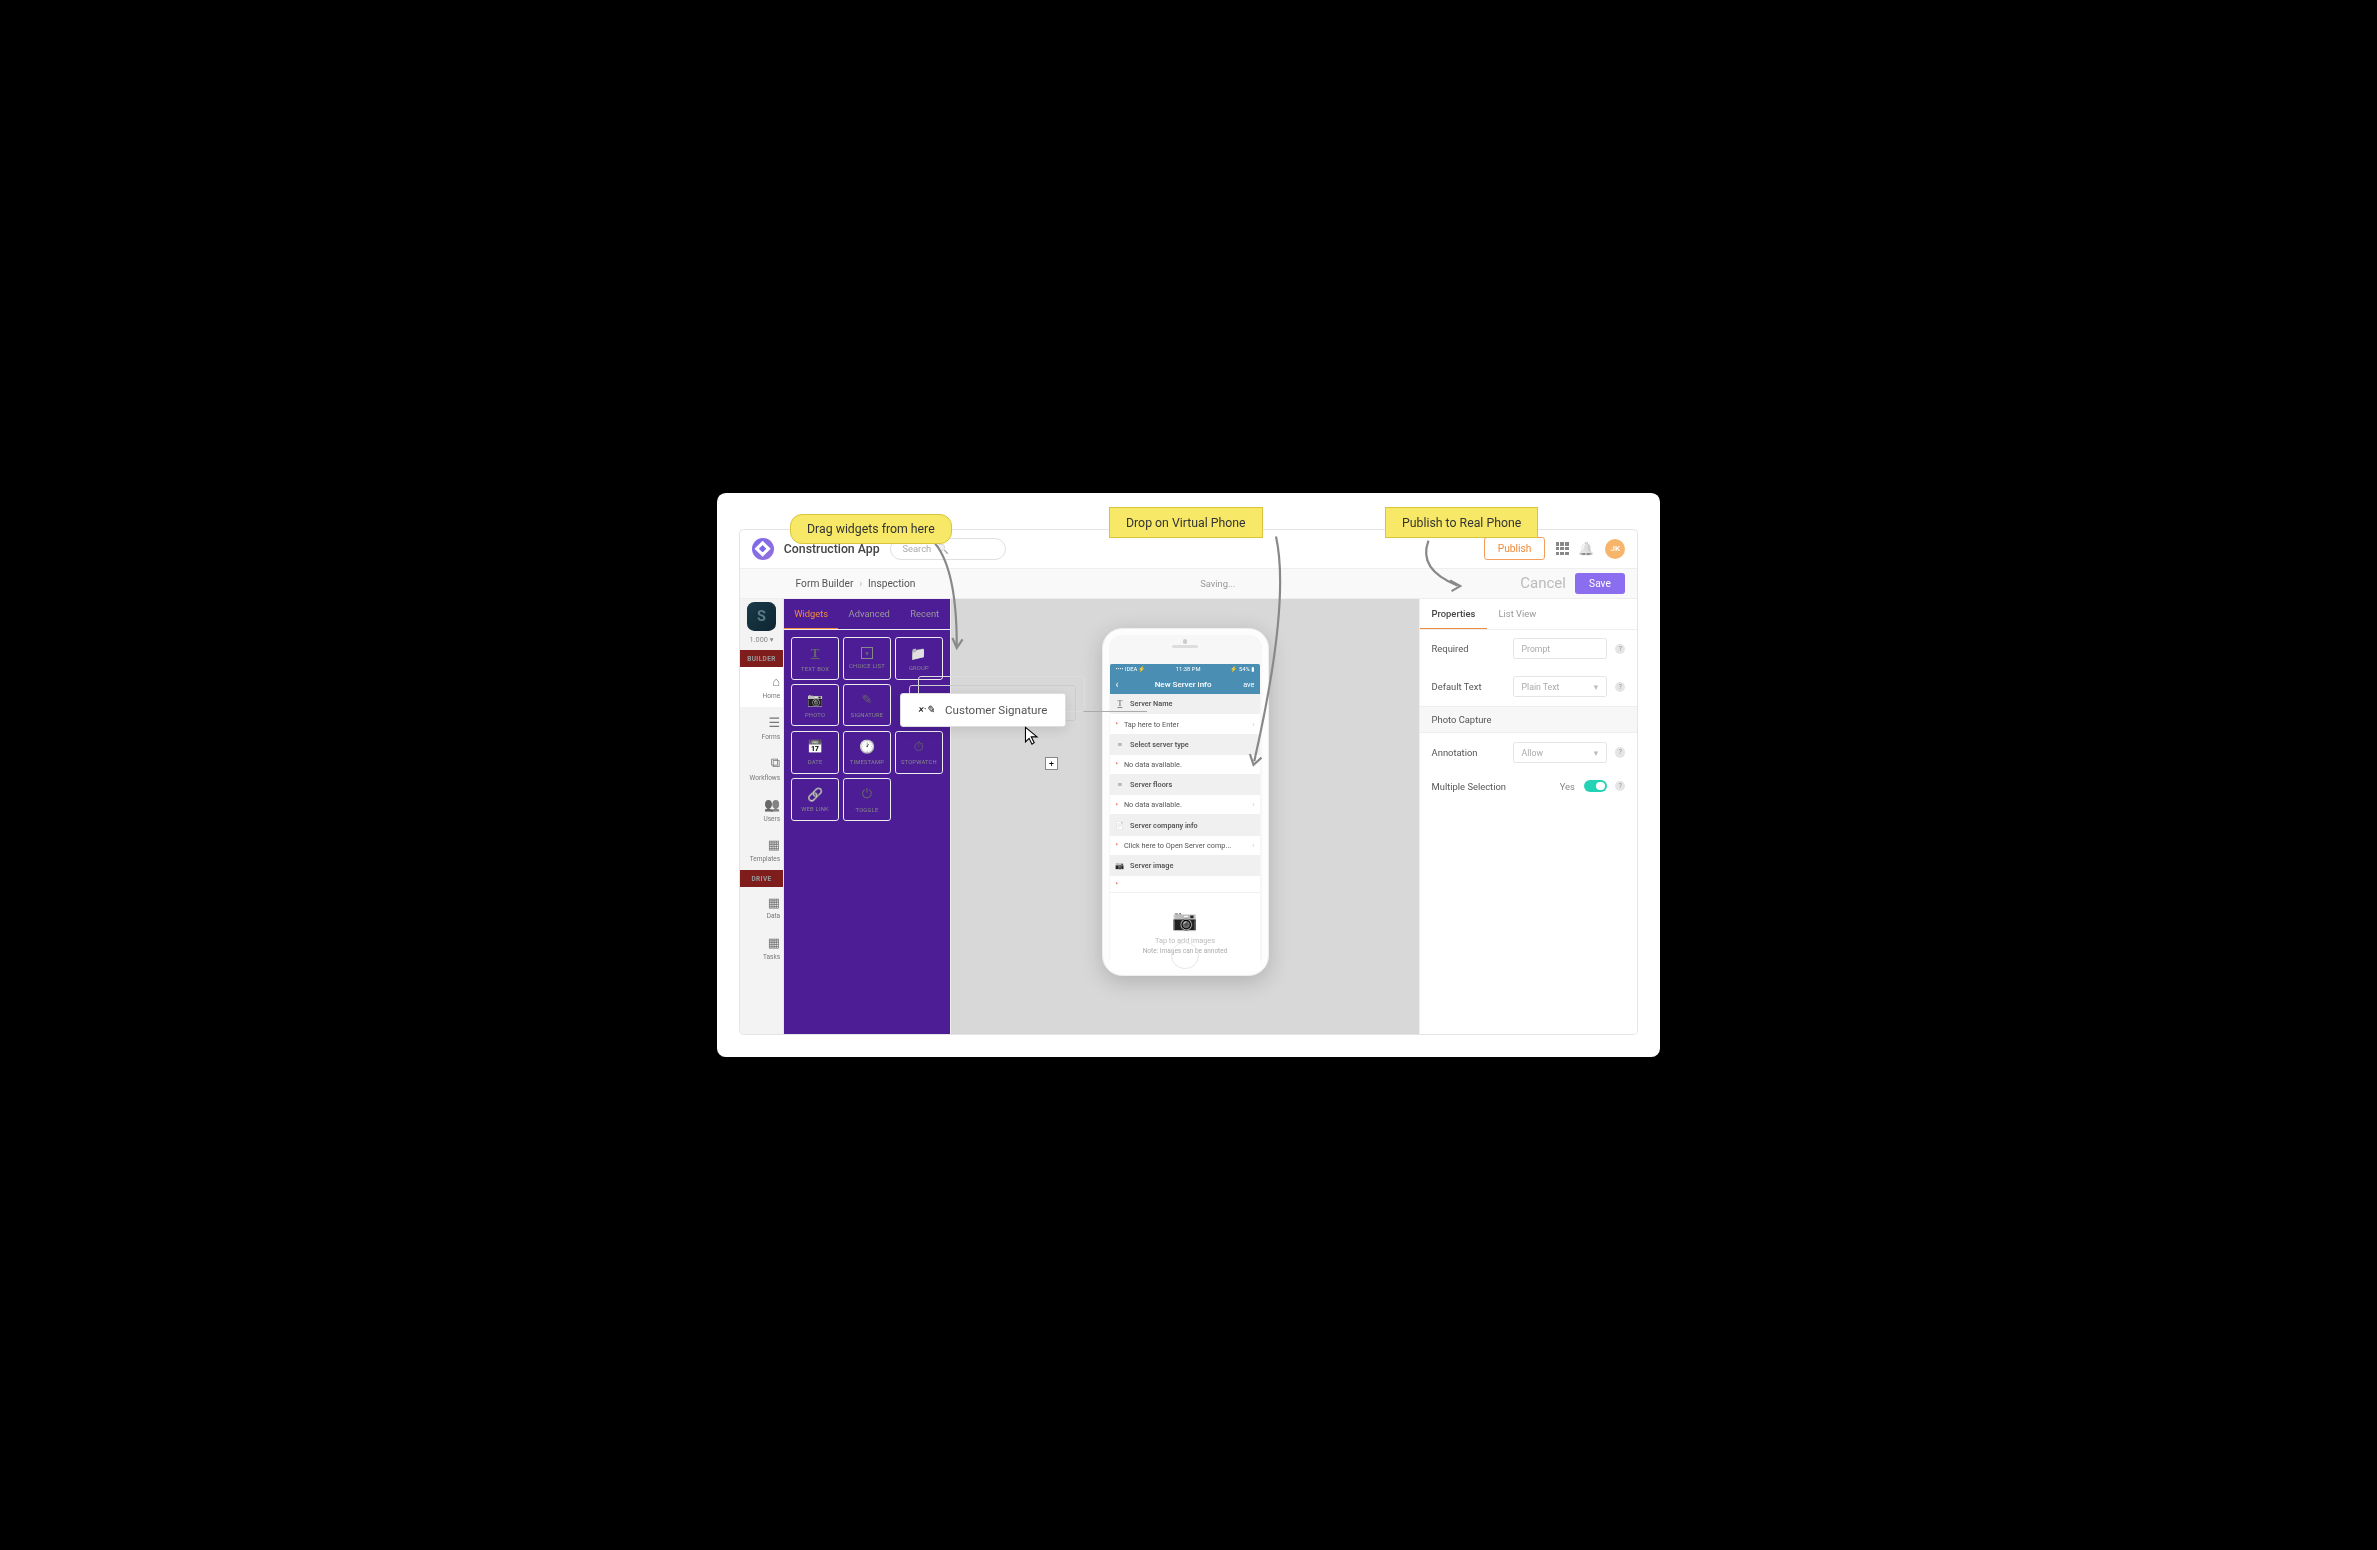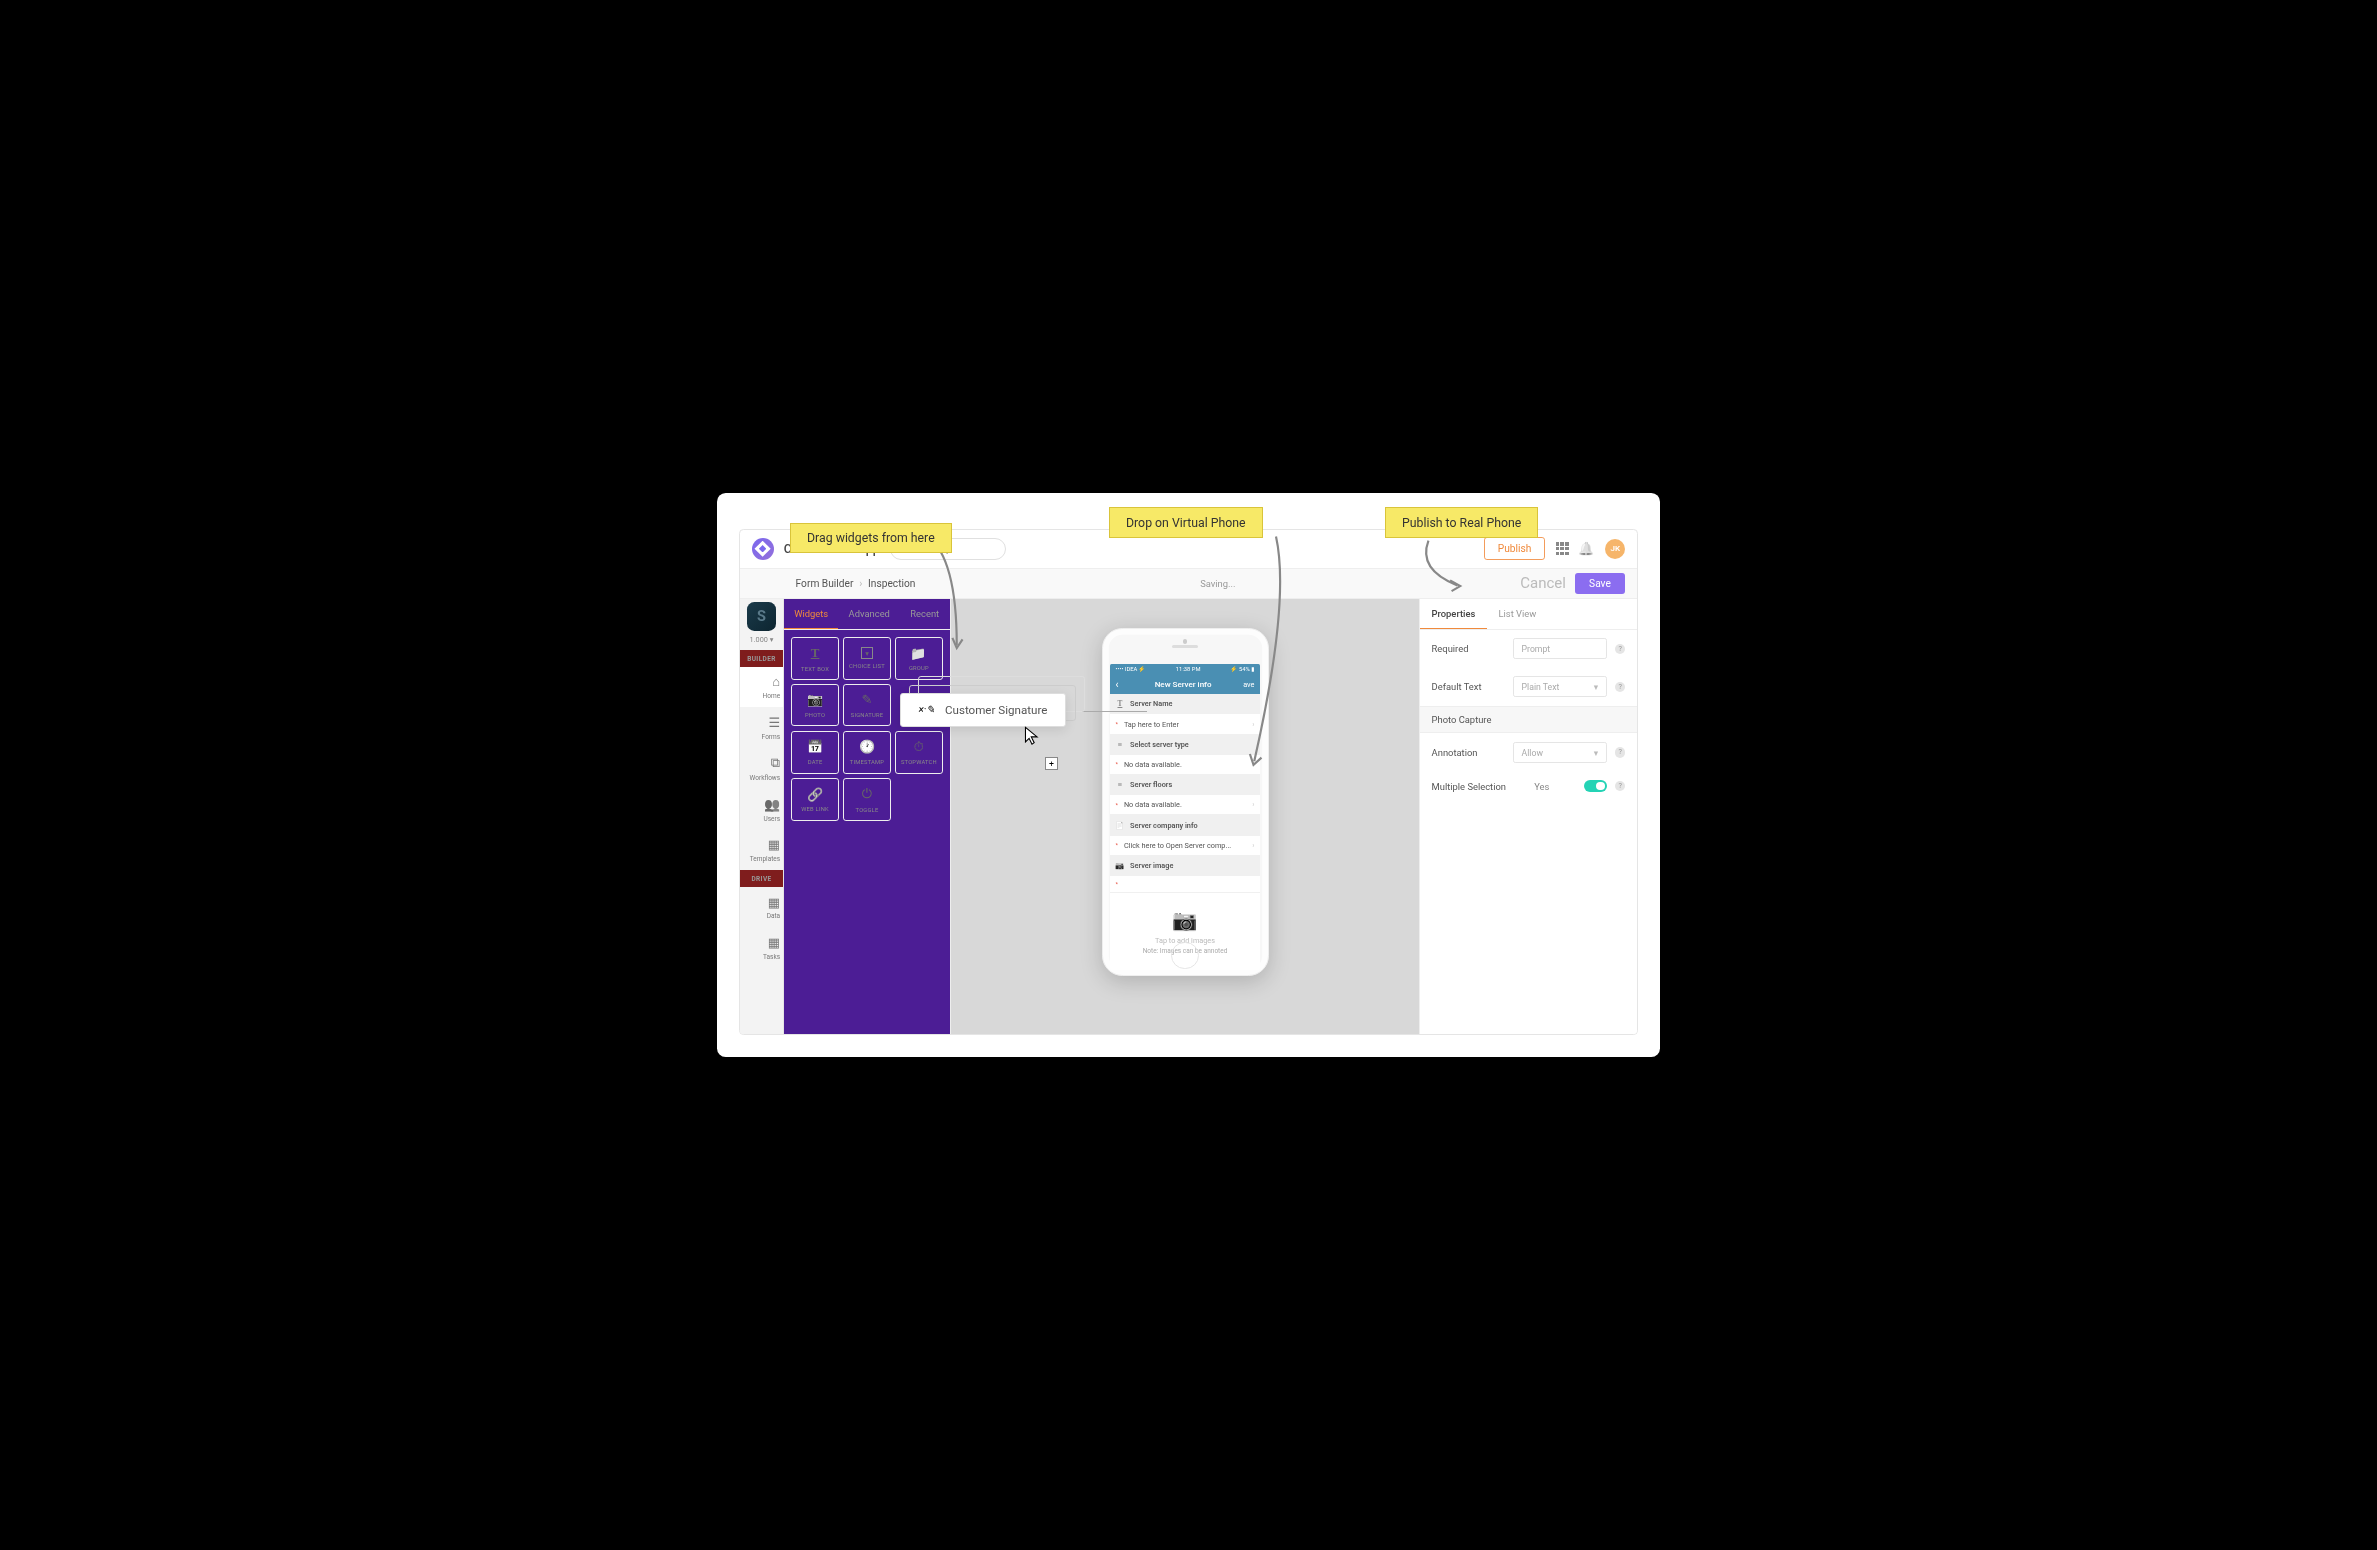--- a/index.html
+++ b/index.html
@@ -1,21 +1,21 @@
 <!DOCTYPE html>
 <html style="font-size:11.6px"><head>
 <meta charset="utf-8">
 <style>
   * { margin: 0; padding: 0; box-sizing: border-box; font-family: -apple-system, BlinkMacSystemFont, "Segoe UI", Roboto, sans-serif; }
   body { background: #000; display: flex; align-items: center; justify-content: center; min-height: 100vh; padding: 22px; }
   .outer-frame { background: #fff; width: 943px; border-radius: 8.7px; padding: 36px 22px 22px; position: relative; box-shadow: 0 4.4px 14.5px rgba(0,0,0,.4); }
   
   
   .callout { position: absolute; background: #f7e967; border: 1.5px solid #d9c43a; padding: 7.3px 16px; font-size: 12.3px; color: #333; z-index: 100; }
-  .callout-1 { top: 30px; left: 73px; }
+  .callout-1 { top: 21px; left: 73px; border-radius: 12px; }
   .callout-2 { top: 14.5px; left: 392px; }
   .callout-3 { top: 14.5px; left: 668px; }
   .arrow { position: absolute; z-index: 99; }
   
   
   .app { border: 0.7px solid #e5e5e5; border-radius: 4.4px; background: #fff; overflow: hidden; position: relative; }
   
   
   .app-header { display: flex; align-items: center; padding: 7.3px 11.6px; gap: 10.2px; border-bottom: 0.7px solid #eee; }
   .logo { width: 22px; height: 22px; border-radius: 50%; background: linear-gradient(135deg, #7b68ee, #9370db); position: relative; }
@@ -96,21 +96,21 @@
   .props-tabs { display: flex; border-bottom: 0.7px solid #eee; }
   .props-tab { padding: 8.7px 11.6px; font-size: 9.4px; color: #999; }
   .props-tab.active { color: #444; border-bottom: 1.5px solid #f08a3c; font-weight: 500; }
   .prop-row { display: flex; align-items: center; padding: 8.7px 11.6px; font-size: 9.4px; gap: 8.7px; }
   .prop-label { color: #555; width: 73px; }
   .prop-input { flex: 1; border: 0.7px solid #e5e5e5; border-radius: 2.2px; padding: 4.4px 7.3px; color: #aaa; font-size: 8.7px; display: flex; justify-content: space-between; align-items: center; }
   .prop-section { background: #f7f7f7; padding: 7.3px 11.6px; font-size: 9.4px; color: #555; border-top: 0.7px solid #eee; border-bottom: 0.7px solid #eee; }
   .help { width: 10.2px; height: 10.2px; border-radius: 50%; background: #e5e5e5; color: #999; font-size: 7.3px; text-align: center; line-height: 10.2px; }
   .toggle { width: 23px; height: 11.6px; background: #24d3b5; border-radius: 7.3px; position: relative; }
   .toggle::after { content: ""; width: 8.7px; height: 8.7px; background: #fff; border-radius: 50%; position: absolute; right: 1.5px; top: 1.5px; }
-  .prop-val { color: #888; font-size: 9.4px; flex: 1; }
+  .prop-val { color: #888; font-size: 9.4px; flex: 1; text-align: right; }
   
   
   .i-text::before { content: "T"; font-family: serif; font-weight: bold; text-decoration: underline; }
   .i-choice::before { content: "▾"; }
   .i-group::before { content: "📁"; filter: grayscale(1); }
   .i-photo::before { content: "📷"; filter: grayscale(1); }
   .i-sig::before { content: "✎"; }
   .i-doc::before { content: "📄"; filter: grayscale(1); }
   .i-date::before { content: "📅"; filter: grayscale(1); }
   .i-time::before { content: "🕐"; filter: grayscale(1); }

